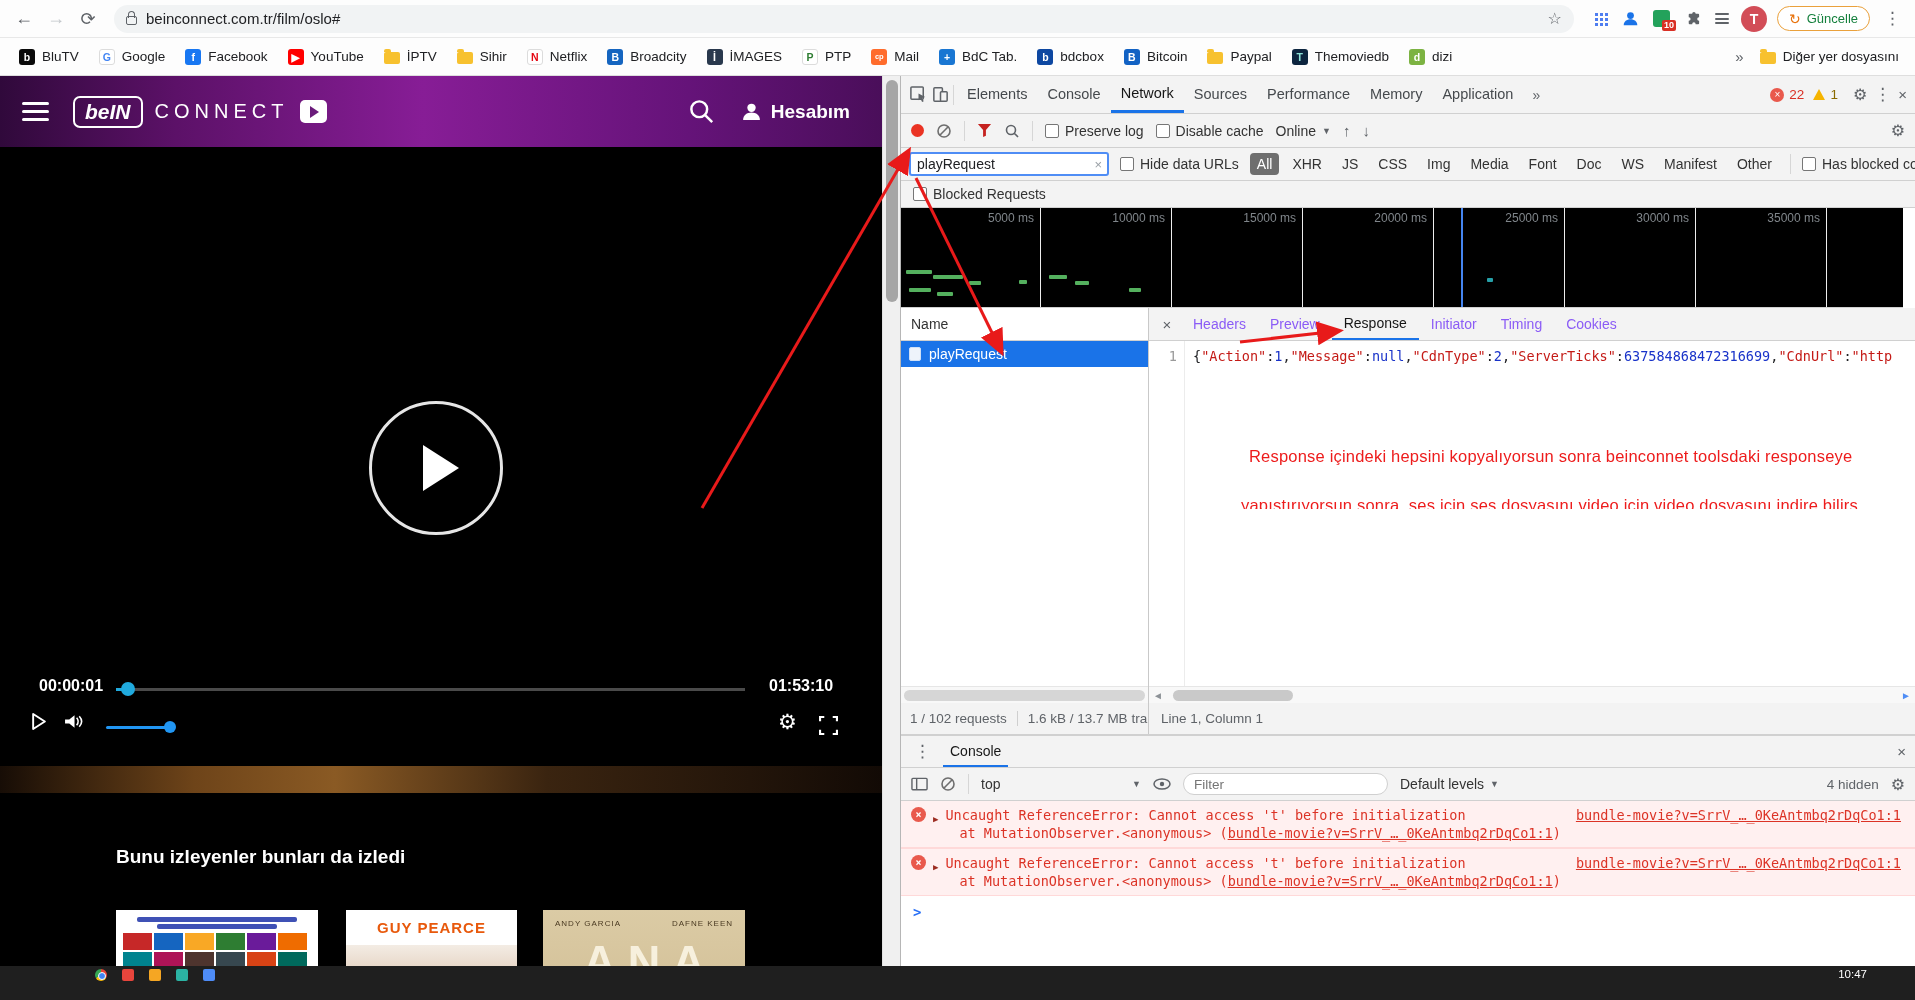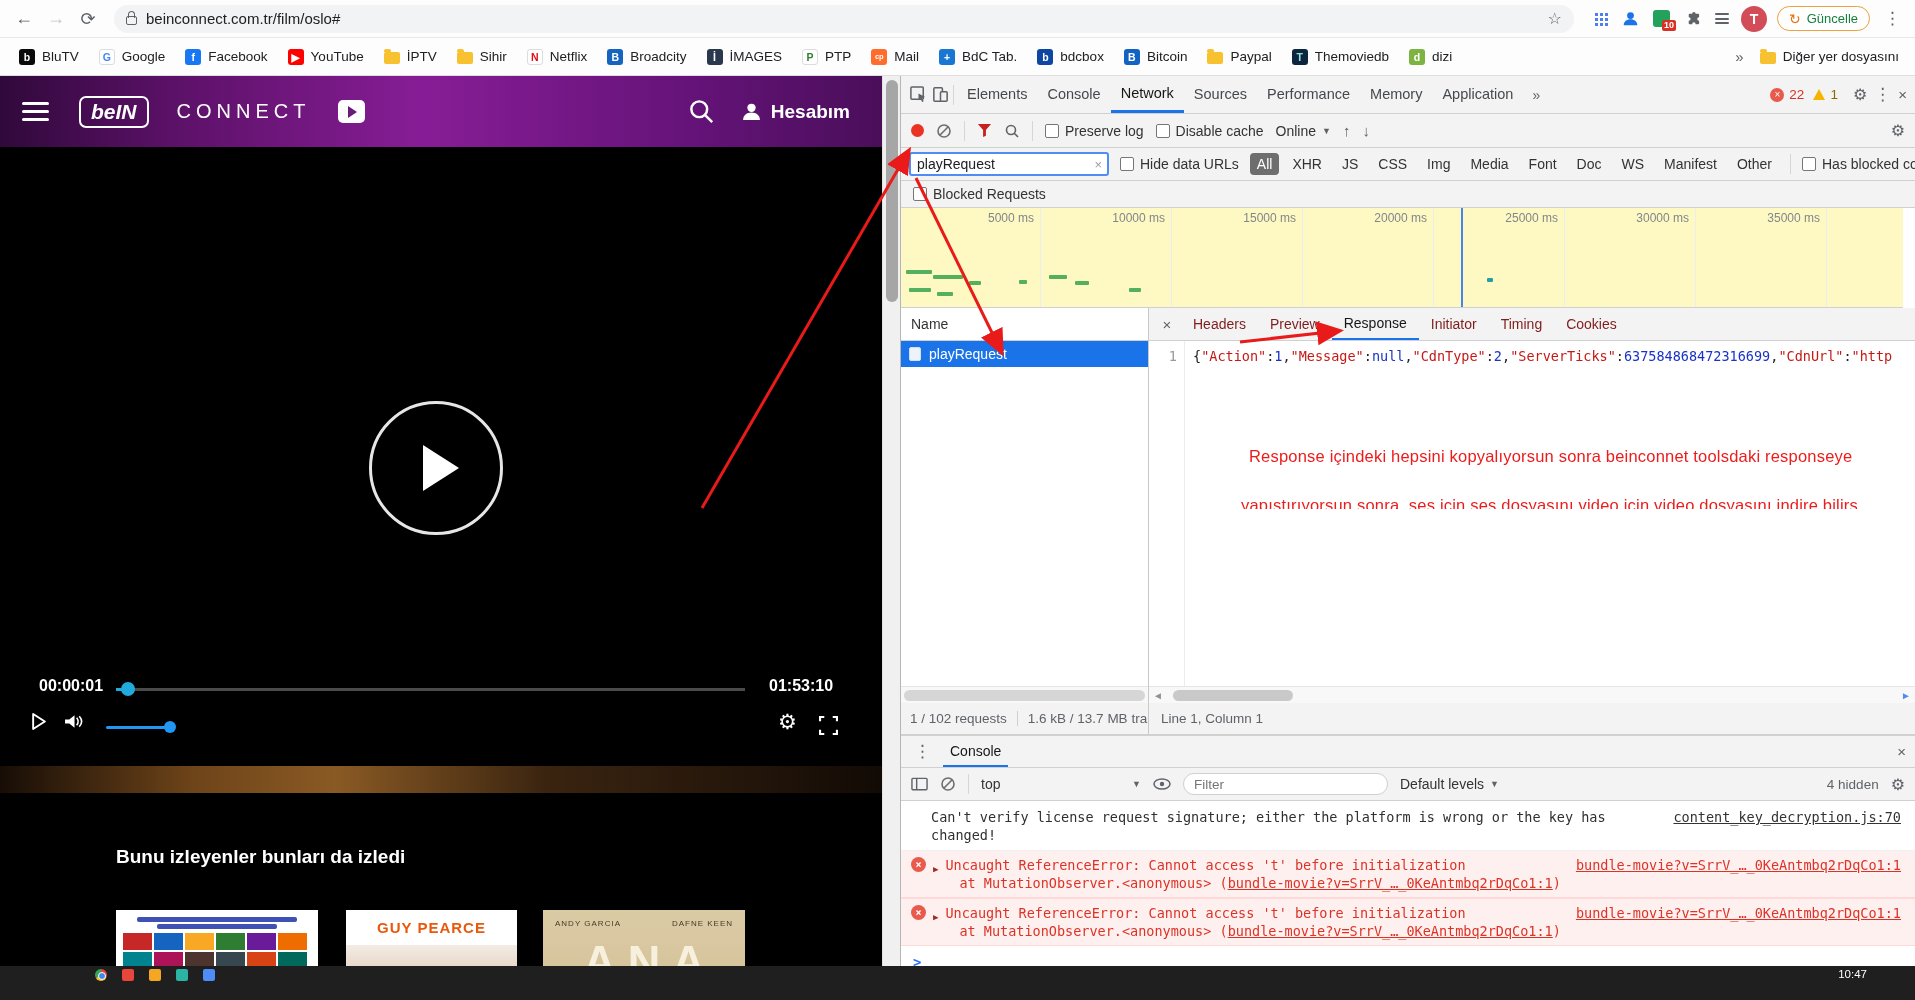--- a/index.html
+++ b/index.html
@@ -36,21 +36,21 @@
   .folder-ic{width:16px;height:12px;background:#f7c12f;border-radius:2px;position:relative;margin-top:3px;flex:none}
   .folder-ic::before{content:"";position:absolute;top:-3px;left:0;width:7px;height:3px;background:#f7c12f;border-radius:2px 2px 0 0}
   .bm-overflow{color:#5f6368;font-size:15px;padding:0 10px}
   .other-bm{display:flex;align-items:center;gap:7px;padding:0 6px;white-space:nowrap}
 
   
   .site{position:absolute;left:0;top:76px;width:882px;height:924px;background:#000;overflow:hidden}
   .site-header{position:absolute;top:0;left:0;right:0;height:71px;background:linear-gradient(90deg,#30093b 0%,#5c1168 20%,#871d96 48%,#651379 78%,#4a0e5a 100%);display:flex;align-items:center}
   .hamburger{margin-left:22px}
   .hamburger span{display:block;width:27px;height:3px;background:#fff;border-radius:2px;margin:5px 0}
-  .brand{display:flex;align-items:center;margin-left:30px;gap:28px}
+  .brand{display:flex;align-items:center;margin-left:24px;gap:12px}
   .bein-box{border:2px solid #fff;border-radius:7px;padding:2px 10px;color:#fff;font-size:21px;font-weight:bold;font-style:italic}
   .connect{color:#fff;font-size:20px;letter-spacing:5px;font-weight:500}
   .brand-play{width:27px;height:23px;background:#fff;border-radius:5px;display:flex;align-items:center;justify-content:center}
   .brand-play i{display:block;width:0;height:0;border-left:9px solid #6a1b7a;border-top:6px solid transparent;border-bottom:6px solid transparent;margin-left:2px}
   .header-right{margin-left:auto;margin-right:32px;display:flex;align-items:center;gap:26px}
   .account{display:flex;align-items:center;gap:9px;color:#fff;font-size:19px;font-weight:bold}
   .play-circle{position:absolute;left:369px;top:325px;width:134px;height:134px;border:3px solid rgba(255,255,255,.9);border-radius:50%;display:flex;align-items:center;justify-content:center}
   .play-circle i{display:block;width:0;height:0;border-left:36px solid #fff;border-top:23px solid transparent;border-bottom:23px solid transparent;margin-left:10px}
   .time-cur{position:absolute;left:39px;top:601px;color:#fff;font-size:16px;font-weight:bold}
   .time-dur{position:absolute;left:769px;top:601px;color:#fff;font-size:16px;font-weight:bold}
@@ -108,39 +108,39 @@
   .dt-filterrow{position:absolute;top:72px;height:33px;left:0;right:0;background:#f3f3f3;border-bottom:1px solid #d0d0d0;display:flex;align-items:center;padding:0 8px;gap:11px}
   .filter-input{position:relative;width:200px;height:24px;background:#fff;border:2px solid #4f8df5;border-radius:3px;display:flex;align-items:center;padding:0 18px 0 6px;flex:none}
   .filter-input input{border:none;outline:none;width:100%;font-size:14px;color:#202124;background:transparent;font-family:inherit}
   .clear-x{position:absolute;right:5px;color:#9aa0a6;font-size:13px}
   #filter-types{display:flex;align-items:center;gap:6px}
   .ftype{padding:3px 7px;border-radius:4px;font-size:14px;color:#333}
   .ftype.active{background:#6e6e6e;color:#fff}
 
   .dt-blockedrow{position:absolute;top:105px;height:27px;left:0;right:0;background:#f3f3f3;border-bottom:1px solid #d0d0d0;display:flex;align-items:center;padding:0 12px}
 
-  .dt-timeline{position:absolute;top:132px;height:100px;left:0;right:12px;background:#fef9c3;border-bottom:1px solid #d0d0d0;overflow:hidden}
+  .dt-timeline{position:absolute;top:132px;height:100px;left:0;right:12px;background:#000000;border-bottom:1px solid #d0d0d0;overflow:hidden}
   .grid{position:absolute;top:0;bottom:0;width:1px;background:#ededed}
   .tlabel{position:absolute;top:3px;width:66px;text-align:right;font-size:12px;color:#80868b}
   .tbar{position:absolute;height:4px;border-radius:1px;background:#54b05e}
   .tbar.teal{background:#26a0a8}
   .tl-eventline{position:absolute;top:0;bottom:0;width:2px;background:#4585f0;left:560px}
 
   .dt-namecol{position:absolute;left:0;top:232px;width:248px;height:395px;background:#fff;border-right:1px solid #c9c9c9}
   .nc-header{height:33px;line-height:33px;padding-left:10px;border-bottom:1px solid #d0d0d0;color:#333;font-size:14px}
   .req-row{height:26px;display:flex;align-items:center;gap:8px;padding-left:8px;font-size:14px;color:#333}
   .req-row.selected{background:#1a73e8;color:#fff}
   .doc-icon{width:12px;height:14px;background:#eef3fb;border-radius:2px;flex:none;border:1px solid #cfe0f7}
   .nc-scroll{position:absolute;bottom:0;left:0;right:0;height:17px;background:#f8f8f8;border-top:1px solid #e6e6e6}
   .nc-thumb{position:absolute;left:3px;right:3px;top:3px;height:11px;background: #d6d6d6;border-radius:6px}
 
   .dt-detail{position:absolute;left:248px;top:232px;right:0;height:395px;background:#fff}
   .detail-tabs{height:33px;background:#f3f3f3;border-bottom:1px solid #d0d0d0;display:flex;align-items:center;padding-left:4px}
   .close-detail{width:28px;text-align:center;color:#5f6368;font-size:15px}
-  .d-tab{padding:0 12px;height:32px;line-height:32px;font-size:14px;color:#7f1d1d;white-space:nowrap}
+  .d-tab{padding:0 12px;height:32px;line-height:32px;font-size:14px;color:#8b5cf6;white-space:nowrap}
   .d-tab.active{border-bottom:2px solid #1a73e8;line-height:30px;color:#161616}
   .dt-response{position:absolute;top:33px;left:0;right:0;bottom:0;background:#fff;overflow:hidden}
   .gutter{position:absolute;left:0;top:0;bottom:17px;width:36px;border-right:1px solid #ececec;background:#fff}
   .lineno{position:absolute;top:7px;right:7px;font-family:"DejaVu Sans Mono",monospace;font-size:13.5px;color:#9a9a9a}
   .code-line{position:absolute;left:44px;top:7px;white-space:nowrap;font-family:"DejaVu Sans Mono",monospace;font-size:13.5px;color:#202124}
   .tok-str{color:#c41a16}.tok-num{color:#1832c9}.tok-kw{color:#1832c9}.tok-punc{color:#202124}
   .note{position:absolute;color:#ed1c1c;font-size:16.5px;white-space:nowrap;letter-spacing:.2px;font-family:"Liberation Sans",sans-serif}
   .note1{left:100px;top:106px}
   .note2{left:92px;top:155px;height:13px;overflow:hidden}
   .h-scroll{position:absolute;bottom:0;left:0;right:0;height:17px;background:#f8f8f8;border-top:1px solid #e6e6e6;display:flex;align-items:center;justify-content:space-between;padding:0 4px}
@@ -632,24 +632,20 @@
         </span>
         <span class="dd">
             <span>Default levels</span>
             <span class="arr">▼</span>
           </span>
         <span class="tb-spacer"></span>
         <span class="hidden-count">4 hidden</span>
         <span class="icon-btn gear">⚙</span>
       </div>
       <div class="c-messages" id="console-messages">
-          <div class="c-row log">
-            <div class="c-text">Can't verify license request signature; either the platform is wrong or the key has changed!</div>
-            <div class="c-link">content_key_decryption.js:70</div>
-          </div>
           <div class="c-row error">
             <span class="err-icon">×</span>
             <span class="err-caret">▶</span>
             <div class="err-body">
               <div class="err-l1">
                 <div>Uncaught ReferenceError: Cannot access 't' before initialization</div>
                 <div class="c-link">bundle-movie?v=SrrV_…_0KeAntmbq2rDqCo1:1</div>
               </div>
               <div class="err-l2">at MutationObserver.&lt;anonymous&gt; (<span class="inlink">bundle-movie?v=SrrV_…_0KeAntmbq2rDqCo1:1</span>)</div>
             </div>

